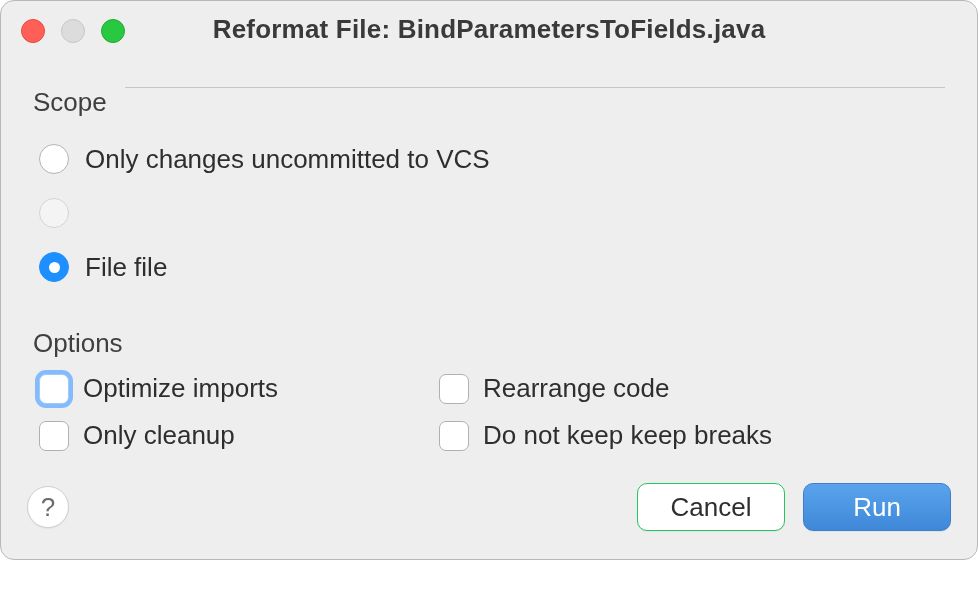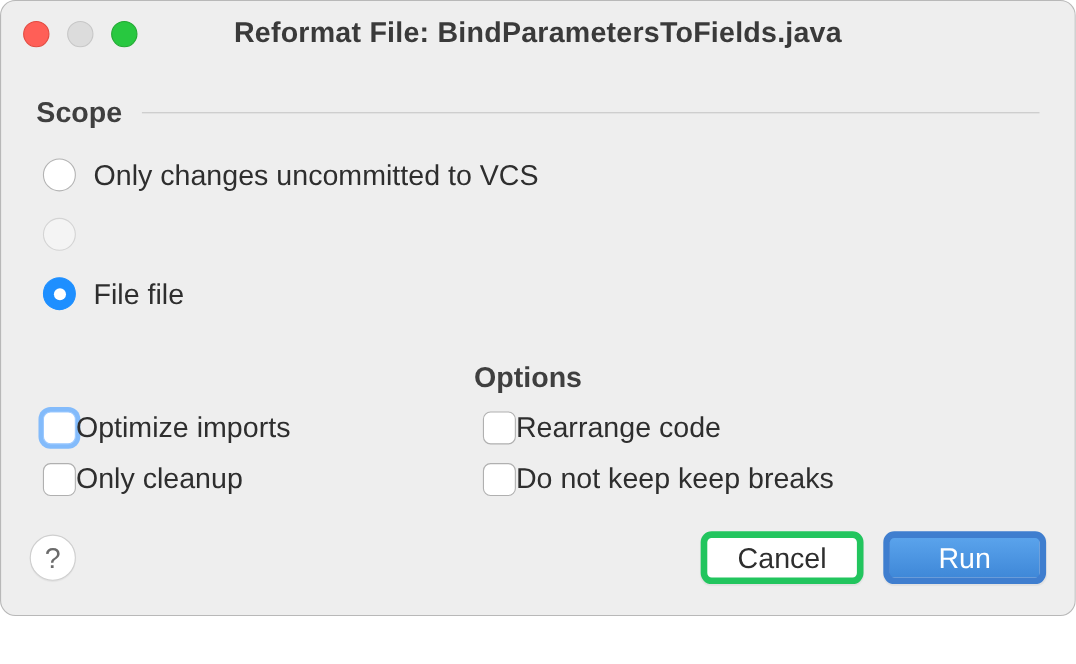--- a/index.html
+++ b/index.html
@@ -42,24 +42,22 @@
     color: #3a3a3a;
     letter-spacing: 0.2px;
   }
 
   .body {
     padding: 14px 32px 0 32px;
   }
 
   .section-header {
     display: flex;
-    align-items: center;
     margin-top: 16px;
     margin-bottom: 14px;
-    font-weight: bold;
   }
   .section-header .label {
     font-size: 26px;
     color: #3f3f3f;
     padding-right: 18px;
   }
   .section-header .rule {
     flex: 1;
     height: 1px;
     background: #c6c6c6;
@@ -103,20 +101,21 @@
   .check-grid {
     display: grid;
     grid-template-columns: 400px 1fr;
     row-gap: 16px;
     padding-left: 6px;
     margin-top: 4px;
   }
   .check-row {
     display: flex;
     align-items: center;
+    gap: 14px;
   }
   .checkbox {
     width: 30px; height: 30px;
     border-radius: 7px;
     background: #fff;
     border: 1.5px solid #b0b0b0;
     flex-shrink: 0;
   }
   .checkbox.focused {
     box-shadow: 0 0 0 4px rgba(95,170,255,0.75);
@@ -149,21 +148,21 @@
   .footer-spacer { flex: 1; }
   .btn {
     min-width: 148px;
     height: 48px;
     border-radius: 10px;
     font-size: 26px;
     display: flex;
     align-items: center;
     justify-content: center;
     margin-left: 18px;
-    border: 6px solid #22c55e;
+    border: 1px solid #22c55e;
     background: #fff;
     color: #2e2e2e;
     box-shadow: 0 1px 1px rgba(0,0,0,0.05);
   }
   .btn.primary {
     background: linear-gradient(#5aa3ec, #3f88d8);
     border-color: #3f7ecf;
     color: #fff;
   }
 </style>

